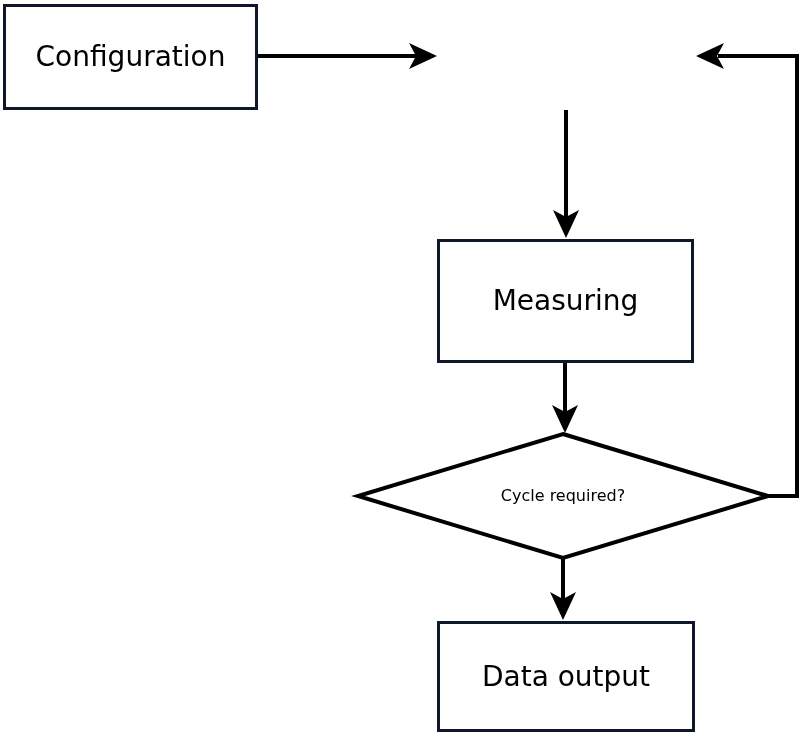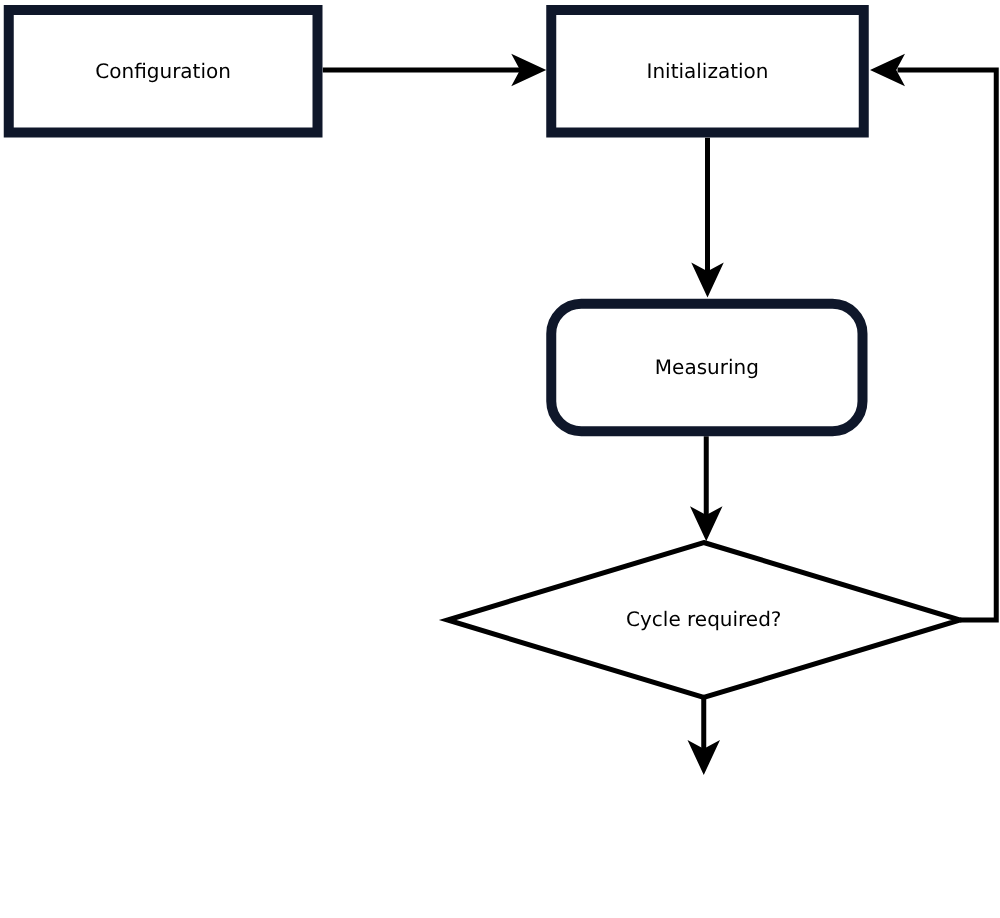--- a/index.html
+++ b/index.html
@@ -34,25 +34,25 @@
   }
   .diamond-shape {
     fill: #ffffff;
     stroke: #000000;
     stroke-width: 4;
   }
   .node {
     position: absolute;
     box-sizing: border-box;
     background: #ffffff;
-    border: 8px solid #0f172a;
+    border: 3px solid #0f172a;
     display: flex;
     align-items: center;
     justify-content: center;
-    font-size: 16px;
+    font-size: 28px;
     line-height: 1.2;
   }
   .diamond-label {
     position: absolute;
     display: flex;
     align-items: center;
     justify-content: center;
     font-size: 16px;
     line-height: 1.2;
     text-align: center;
@@ -80,24 +80,24 @@
     <path class="edge" d="M768,496 L797,496 L797,56 L718,56"></path>
     <polygon class="arrowhead" points="696,56 724,43 717,56 724,69"></polygon>
 
     <polygon class="diamond-shape" points="563,434 768,496 563,558 358,496"></polygon>
   </svg>
 
   <div class="node" style="left:3px; top:4px; width:255px; height:106px;">
     <span>Configuration</span>
   </div>
 
-  <div class="node" style="left:437px; top:4px; width:258px; height:106px;">
-    <span>Initialization</span>
-  </div>
 
-  <div class="node" style="left:437px; top:239px; width:257px; height:110px;border-radius:28px;">
+  <div class="node" style="left:437px; top:239px; width:257px; height:124px;">
     <span>Measuring</span>
   </div>
 
   <div class="diamond-label" style="left:363px; top:480px; width:400px; height:32px;">Cycle required?</div>
 
+  <div class="node" style="left:437px; top:621px; width:258px; height:111px;">
+    <span>Data output</span>
+  </div>
 
 </div>
 
 </body></html>

